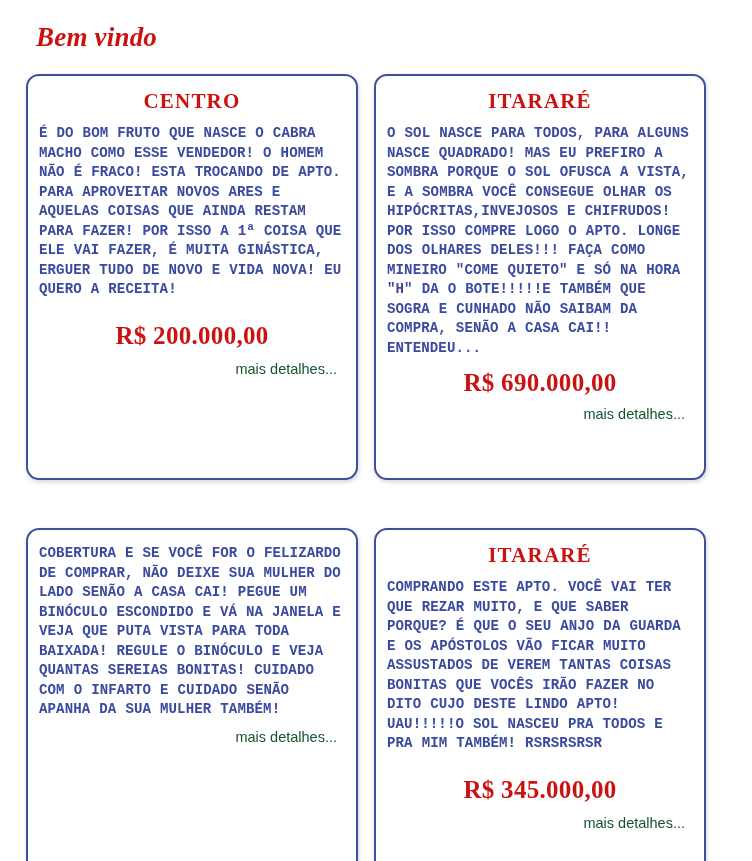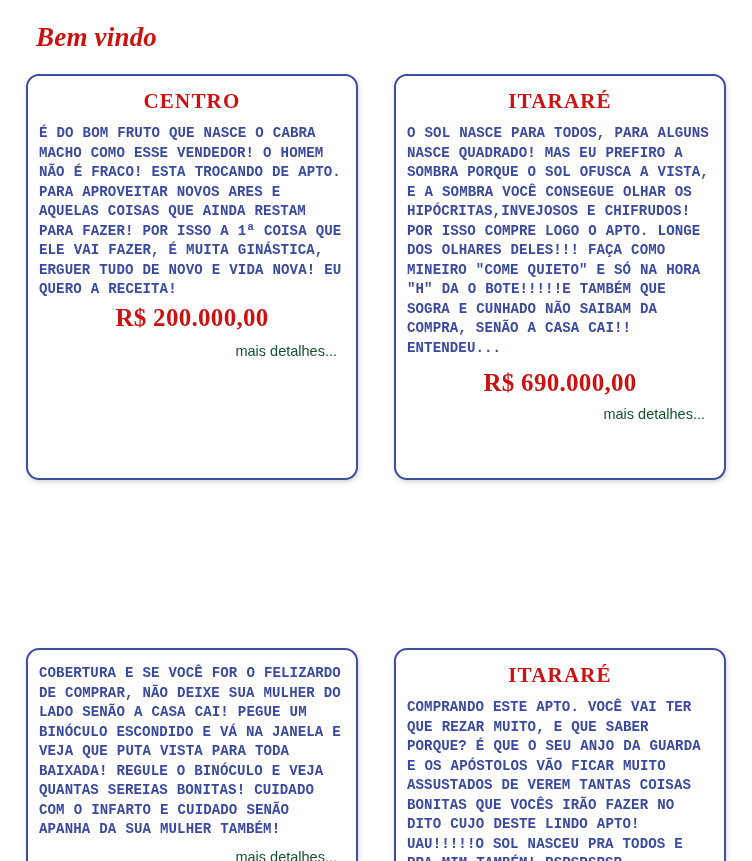--- a/index.html
+++ b/index.html
@@ -34,36 +34,36 @@
   }
   .cards {
     position: absolute;
     left: 0;
     top: 74px;
     width: 752px;
   }
   .card-row {
     position: relative;
     width: 752px;
-    height: 574px;
+    height: 454px;
     border-radius: 15px;
   }
   .card {
     position: absolute;
     box-sizing: border-box;
     width: 332px;
     border: 2px solid #3f4f9e;
     border-radius: 13px;
     background: #ffffff;
     box-shadow: 1px 2px 4px rgba(120,120,130,0.30);
     overflow: hidden;
     padding: 14px 11px 10px 11px;
   }
   .card.left  { left: 26px; }
-  .card.right { left: 394px; }
+  .card.right { left: 374px; }
   .card.r1 { top: 0px;   height: 406px; }
 
   .card-title {
     text-align: center;
     font-family: "Liberation Serif", serif;
     font-weight: bold;
     font-size: 21px;
     color: #cc1111;
     letter-spacing: 1.2px;
     margin: 0 0 11px 0;
@@ -79,21 +79,21 @@
     margin: 0;
     letter-spacing: 0.1px;
     word-spacing: 0.4px;
   }
   .card-price {
     text-align: center;
     font-family: "Liberation Serif", serif;
     font-weight: bold;
     font-size: 25px;
     color: #cc1111;
-    margin: 4px 0 0 0;
+    margin: 22px 0 0 0;
     letter-spacing: 0.3px;
     line-height: 1.1;
   }
   .card-more {
     display: block;
     text-align: right;
     font-family: "Liberation Sans", sans-serif;
     font-size: 14.5px;
     color: #14532d;
     text-decoration: none;

